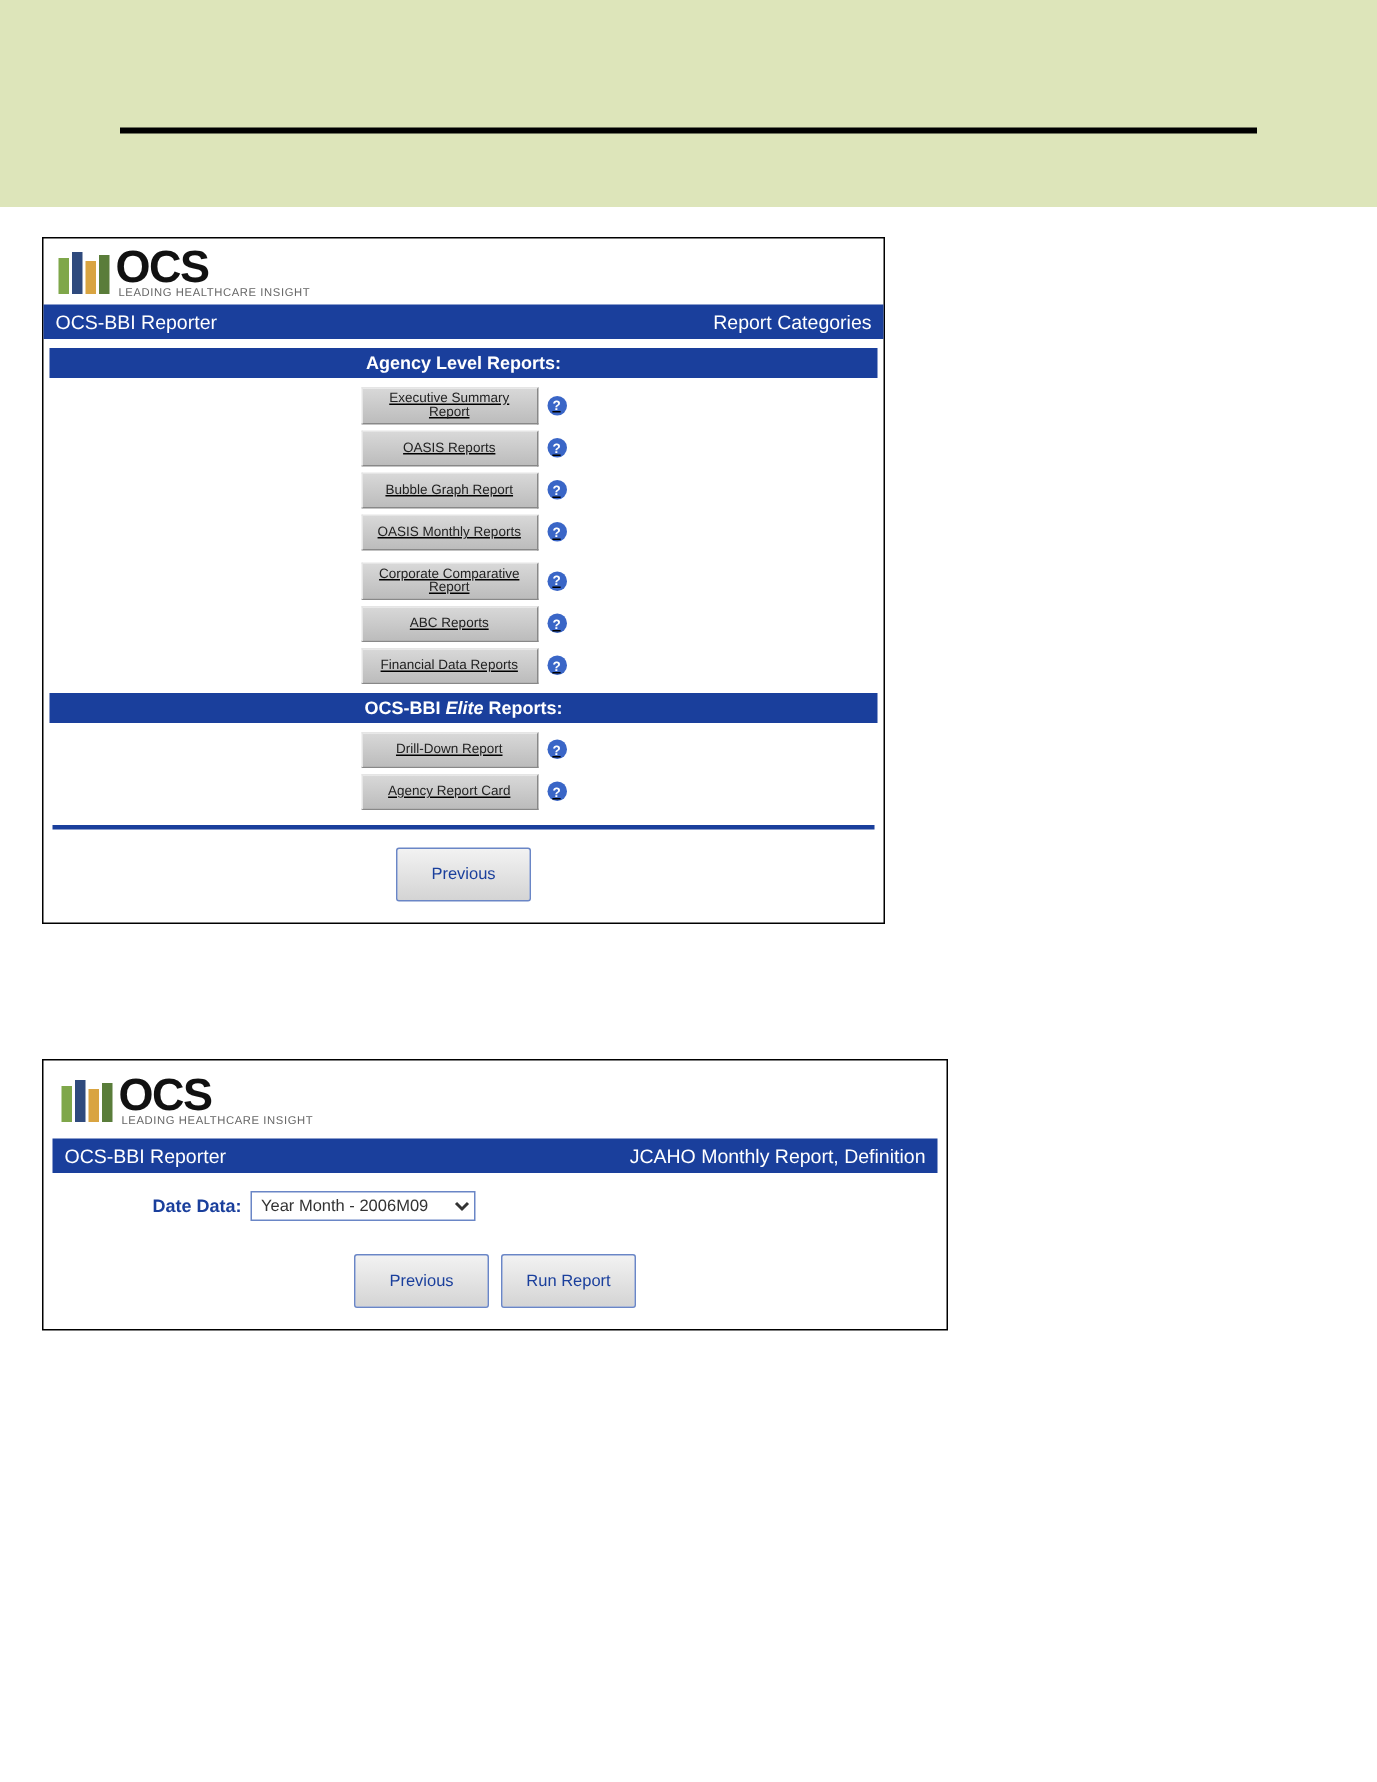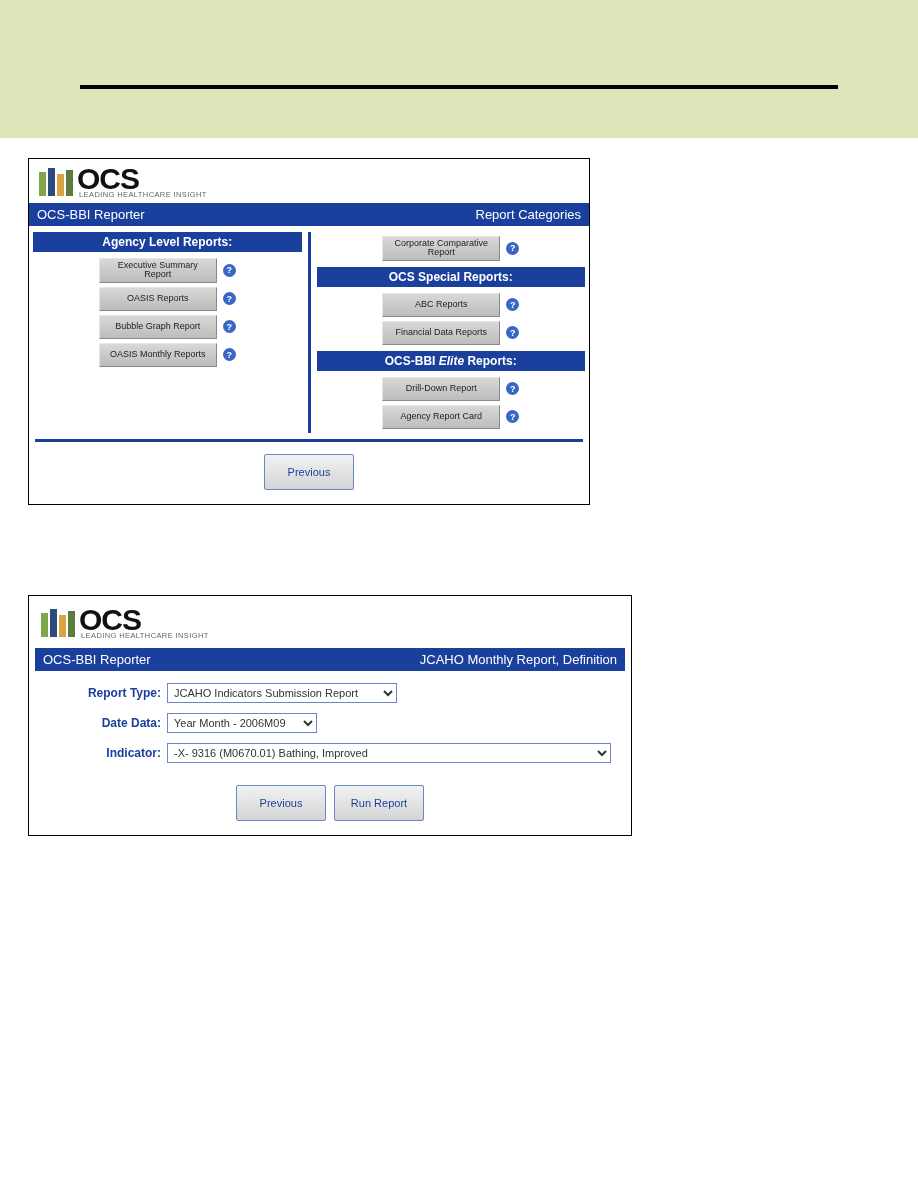--- a/index.html
+++ b/index.html
@@ -58,20 +58,21 @@
     font-size: 13px;
     font-weight: normal;
     padding: 4px 8px;
     display: flex;
     justify-content: space-between;
     align-items: center;
   }
   .columns {
     display: flex;
     padding: 6px 0 0 0;
+    flex-direction: column;
   }
   .col {
     flex: 1;
     padding: 0 4px;
   }
   .col-divider {
     width: 3px;
     background: #1a3f9c;
     margin: 0 2px;
   }
@@ -85,20 +86,21 @@
     margin: 0 0 6px 0;
   }
   .section-header.mt { margin-top: 6px; }
   .section-header .italic { font-style: italic; font-weight: bold; }
   .btn-row {
     display: flex;
     align-items: center;
     justify-content: center;
     gap: 6px;
     margin: 4px 0;
+    text-decoration: underline;
   }
   .report-btn {
     width: 118px;
     min-height: 24px;
     background: linear-gradient(#d8d8d8, #bcbcbc);
     border: 1px solid #888;
     border-top-color: #e5e5e5;
     border-left-color: #e5e5e5;
     font-size: 9px;
     line-height: 1.05;
@@ -226,21 +228,20 @@
         </div>
 
         <div class="col-divider"></div>
 
         <div class="col">
           <div class="btn-row">
             <button class="report-btn">Corporate Comparative Report</button>
             <span class="help-icon">?</span>
           </div>
 
-          <div class="section-header mt">OCS Special Reports:</div>
           <div class="btn-row">
             <button class="report-btn">ABC Reports</button>
             <span class="help-icon">?</span>
           </div>
           <div class="btn-row">
             <button class="report-btn">Financial Data Reports</button>
             <span class="help-icon">?</span>
           </div>
 
           <div class="section-header mt">
@@ -280,37 +281,25 @@
         </div>
       </div>
 
       <div class="titlebar" style="margin:4px 6px 0 6px;">
         <span>OCS-BBI Reporter</span>
         <span>JCAHO Monthly Report, Definition</span>
       </div>
 
       <div class="form-area">
         <div class="form-row">
-          <div class="form-label">Report Type:</div>
-          <select class="form-select" style="width:230px">
-            <option>JCAHO Indicators Submission Report</option>
-          </select>
-        </div>
-        <div class="form-row">
           <div class="form-label">Date Data:</div>
           <select class="form-select" style="width:150px">
             <option>Year Month - 2006M09</option>
           </select>
         </div>
-        <div class="form-row">
-          <div class="form-label">Indicator:</div>
-          <select class="form-select wide">
-            <option>-X- 9316 (M0670.01) Bathing, Improved</option>
-          </select>
-        </div>
       </div>
 
       <div class="action-row">
         <button class="action-btn">Previous</button>
         <button class="action-btn">Run Report</button>
       </div>
     </div>
   </div>
 
 </div>

